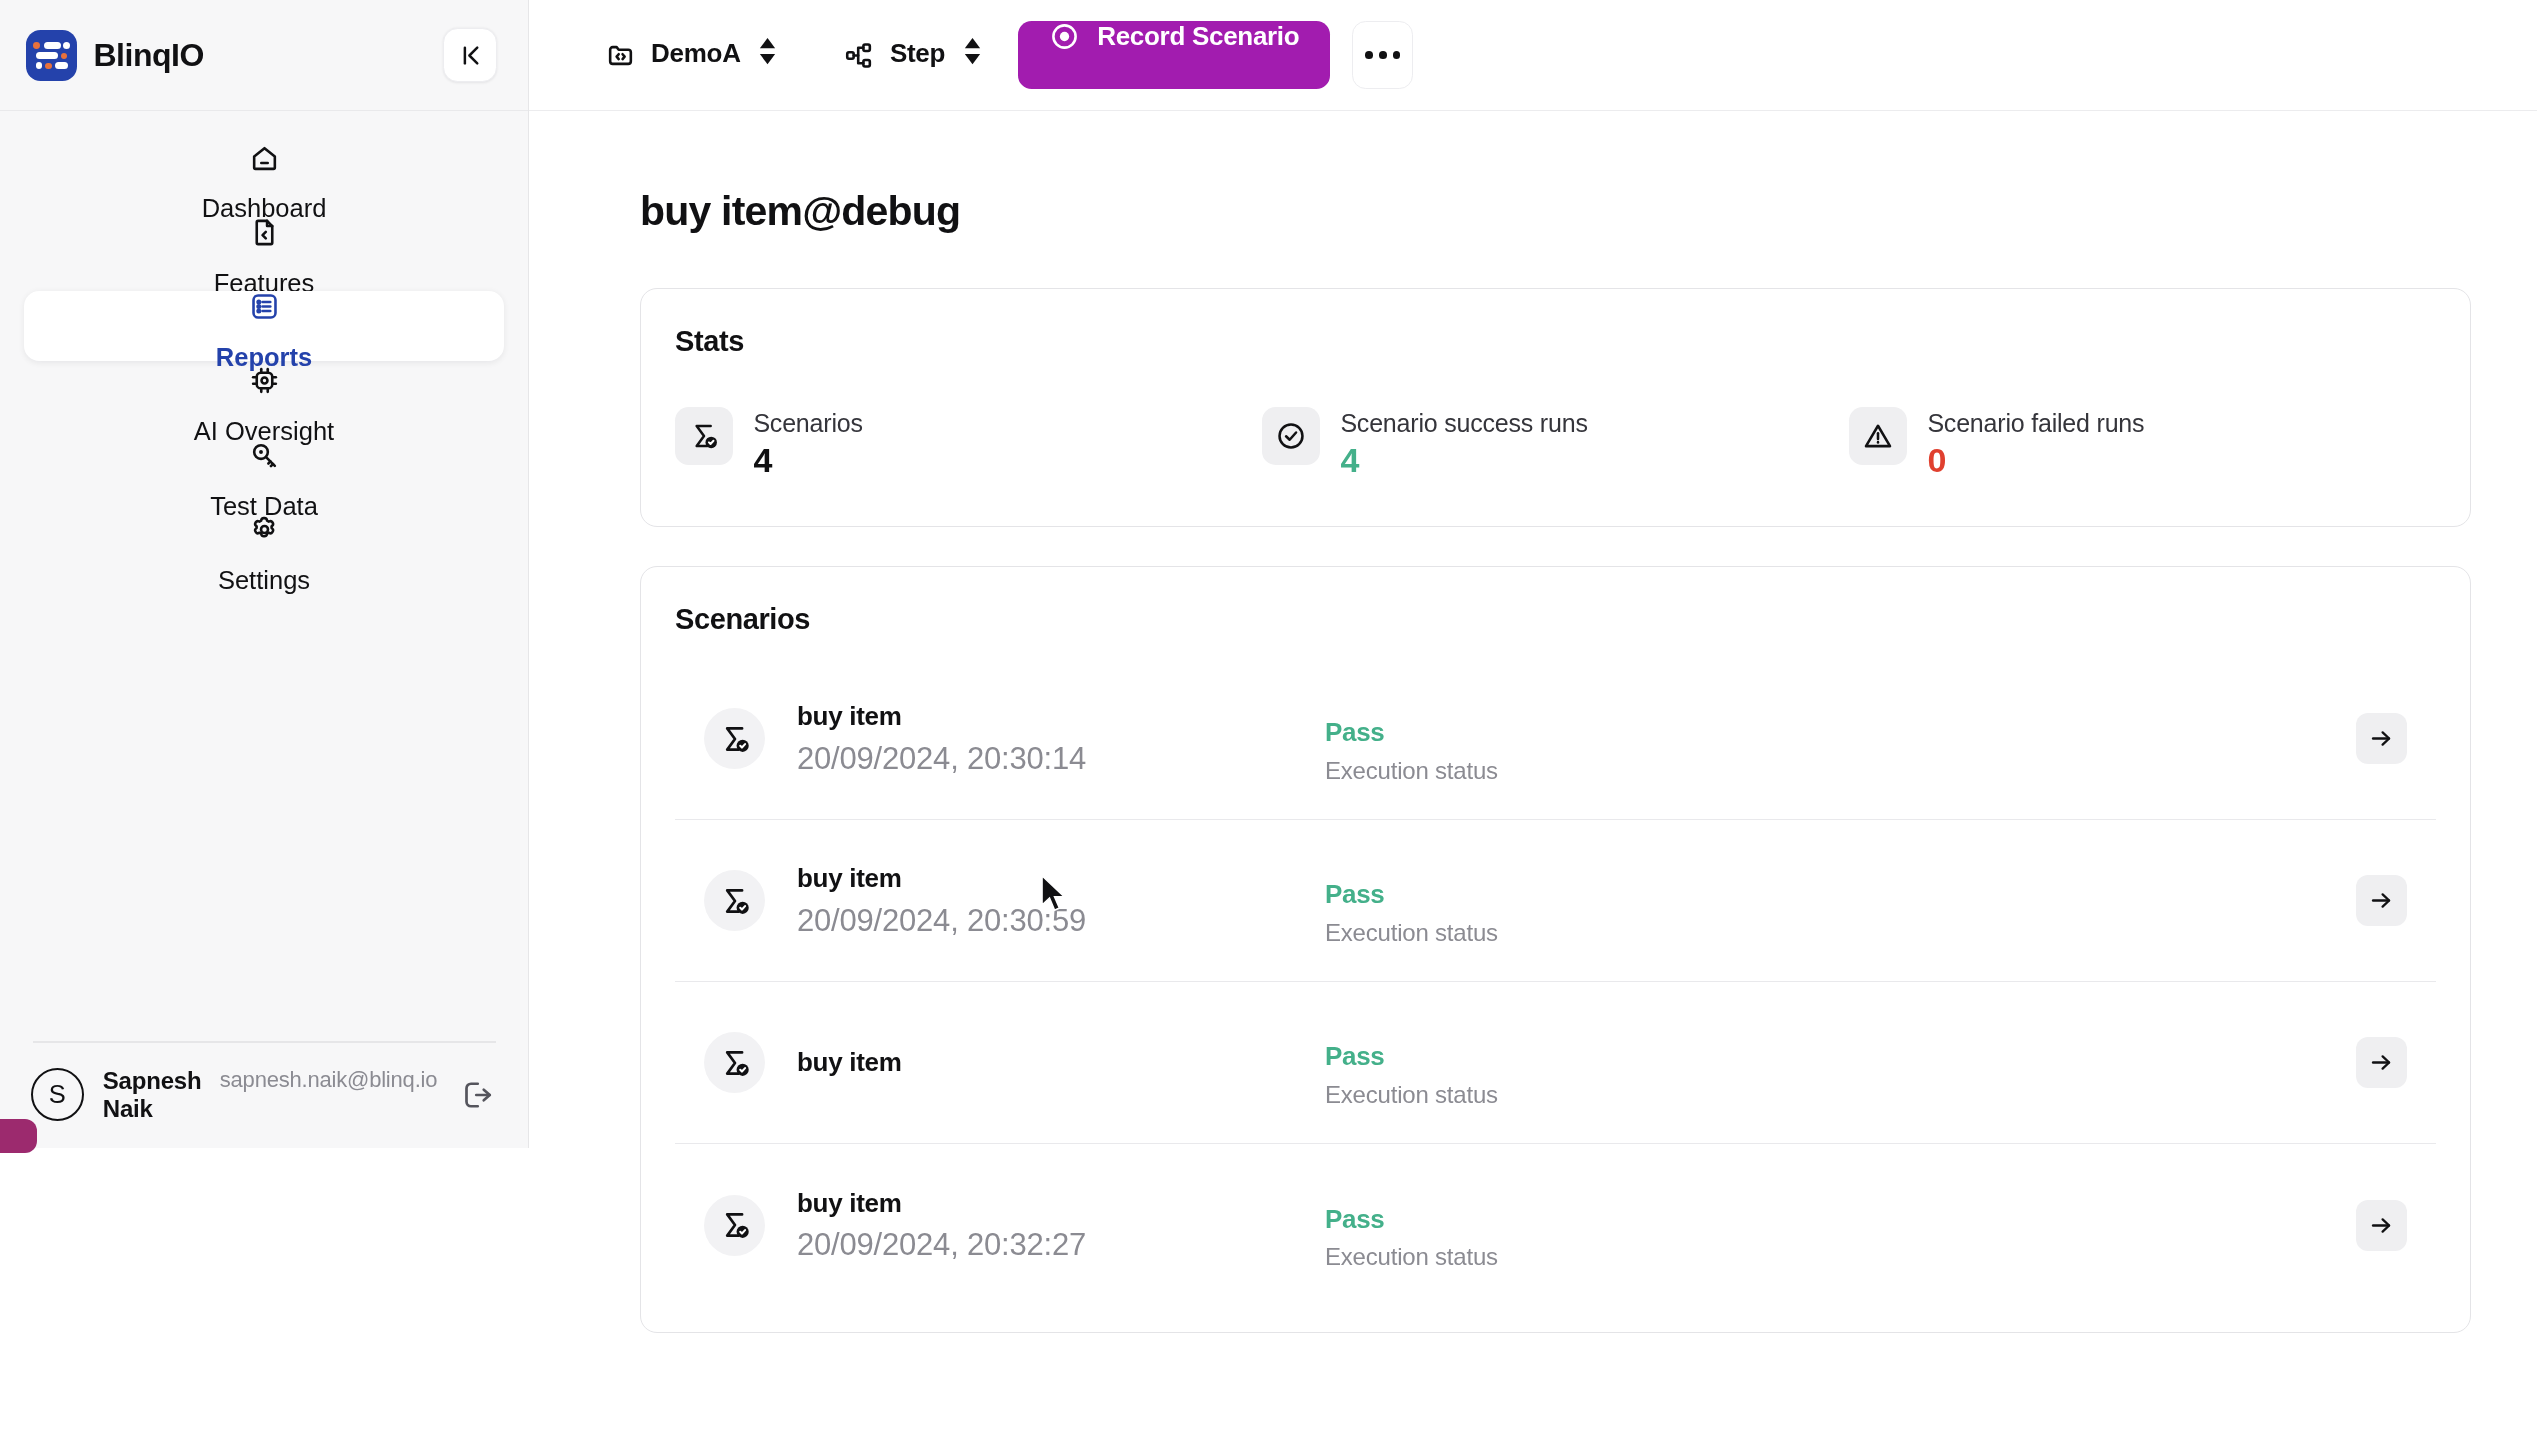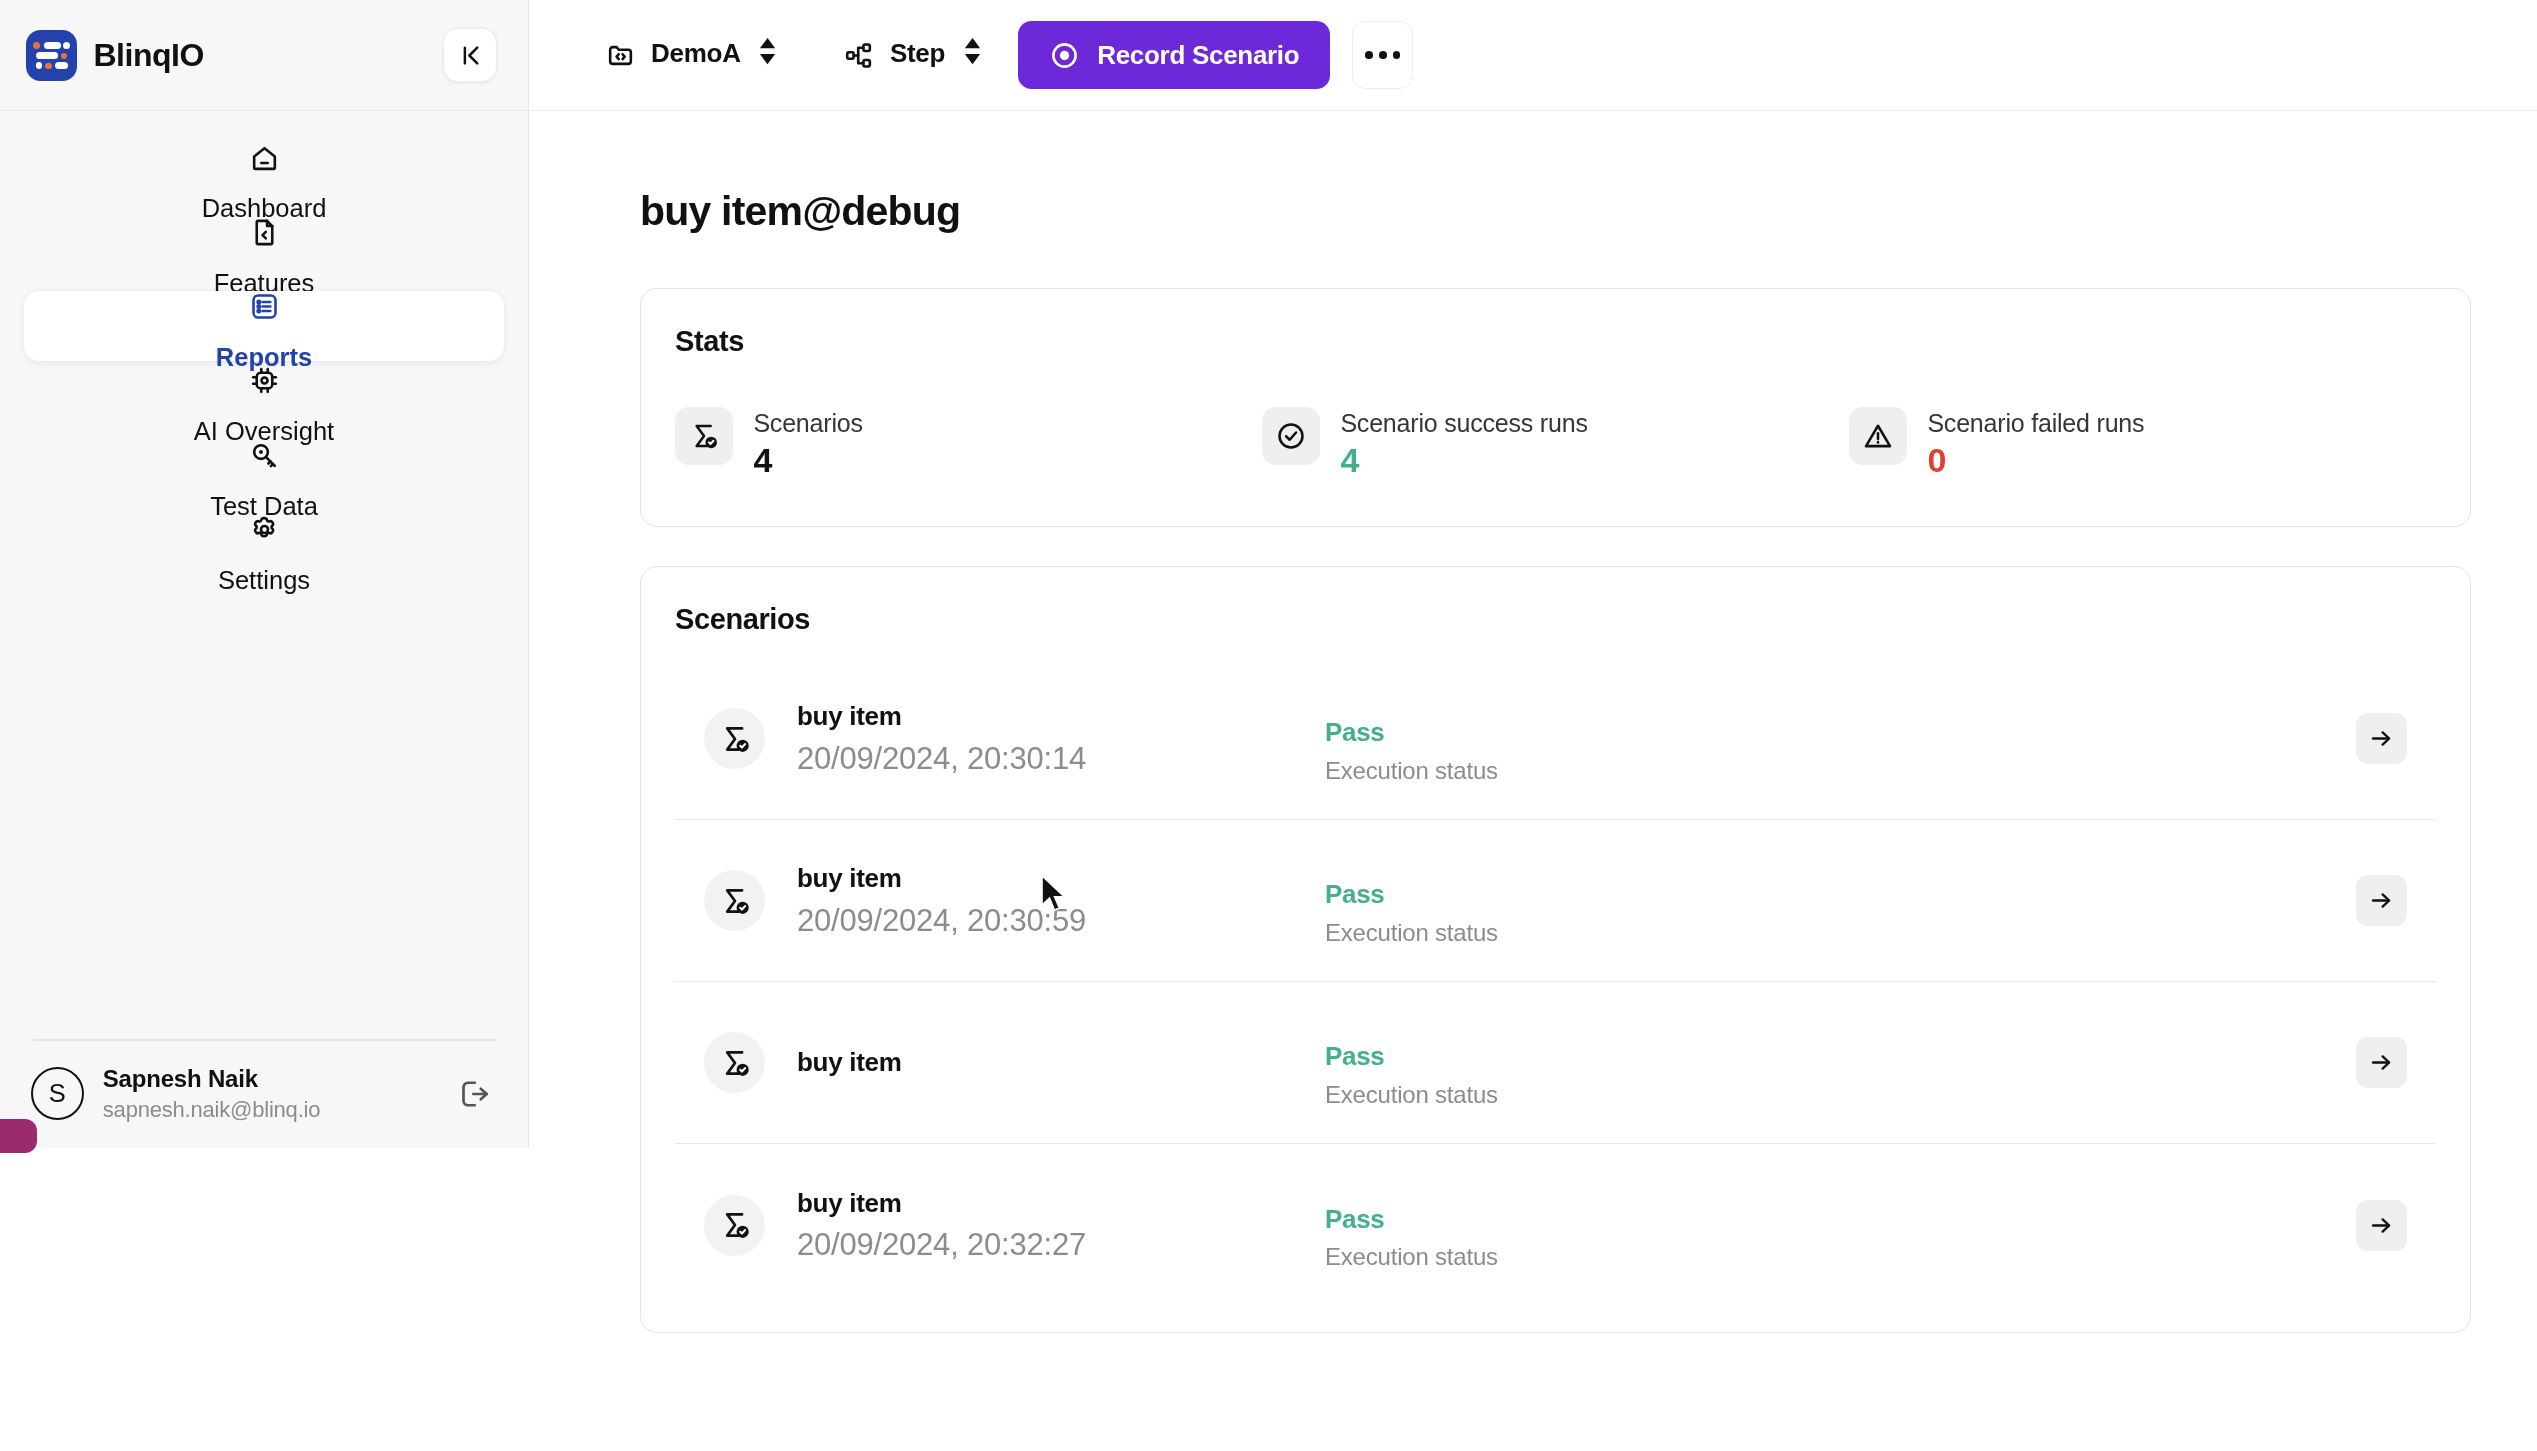--- a/index.html
+++ b/index.html
@@ -63,21 +63,21 @@
   .sb-spacer { flex: 1 1 auto; }
   .sb-foot { padding: 0 24px 25.5px 24px; }
   .sb-foot-div { height: 1.7px; background: #e6e6e8; margin: 0 8.5px 24px 8.5px; }
   .user-row { display: flex; align-items: center; gap: 19px; padding: 0 6.8px; }
   .avatar {
     width: 53px; height: 53px; flex: 0 0 53px; border-radius: 50%;
     border: 2.1px solid #111113; background: #f7f7f8;
     display: flex; align-items: center; justify-content: center;
     font-size: 25.5px; font-weight: 500; color: #111113;
   }
-  .user-meta { display: flex; flex-direction: column; gap: 3.4px; min-width: 0; }
+  .user-meta { display: flex; flex-direction: row; gap: 3.4px; min-width: 0; }
   .user-name { font-size: 24px; font-weight: 700; color: #111113; letter-spacing: -0.2px; }
   .user-mail { font-size: 22px; color: #8b8b92; letter-spacing: -0.2px; }
   .logout-btn { margin-left: auto; width: 46px; height: 46px; display: flex; align-items: center; justify-content: center; cursor: pointer; }
   .corner-chip {
     position: absolute; left: -12px; bottom: -5.1px;
     width: 49px; height: 34px; border-radius: 12px;
     background: #9c2a6e;
   }
 
   
@@ -88,23 +88,23 @@
     display: flex; align-items: center; gap: 0;
     padding: 0 34px 0 66px;
     background: #ffffff;
   }
   .tb-select { display: flex; align-items: flex-start; gap: 13.6px; cursor: pointer; padding: 6.8px 8.5px; }
   .tb-select .tb-ico { width: 34px; height: 34px; display: flex; align-items: center; justify-content: center; }
   .tb-label { font-size: 26px; font-weight: 600; color: #111113; letter-spacing: -0.3px; }
   .spinner { display: flex; flex-direction: column; gap: 4.3px; margin-left: 5.1px; }
   .gap-32 { width: 49px; }
   .record-btn {
-    display: flex; align-items: center; gap: 17px;
+    display: flex; gap: 17px;
     height: 68px; padding: 0 31px;
-    background: #6d28d9; border: none; border-radius: 13.6px;
+    background: #a21caf; border: none; border-radius: 13.6px;
     color: #ffffff; font-size: 26px; font-weight: 700;
     letter-spacing: -0.3px; cursor: pointer;
     font-family: "Liberation Sans", sans-serif;
     margin-left: 29px;
   }
   .more-btn {
     margin-left: 22px;
     width: 61px; height: 68px; border-radius: 13.6px;
     background: #ffffff; border: 1.3px solid #ededf0;
     display: flex; align-items: center; justify-content: center; gap: 6px;

